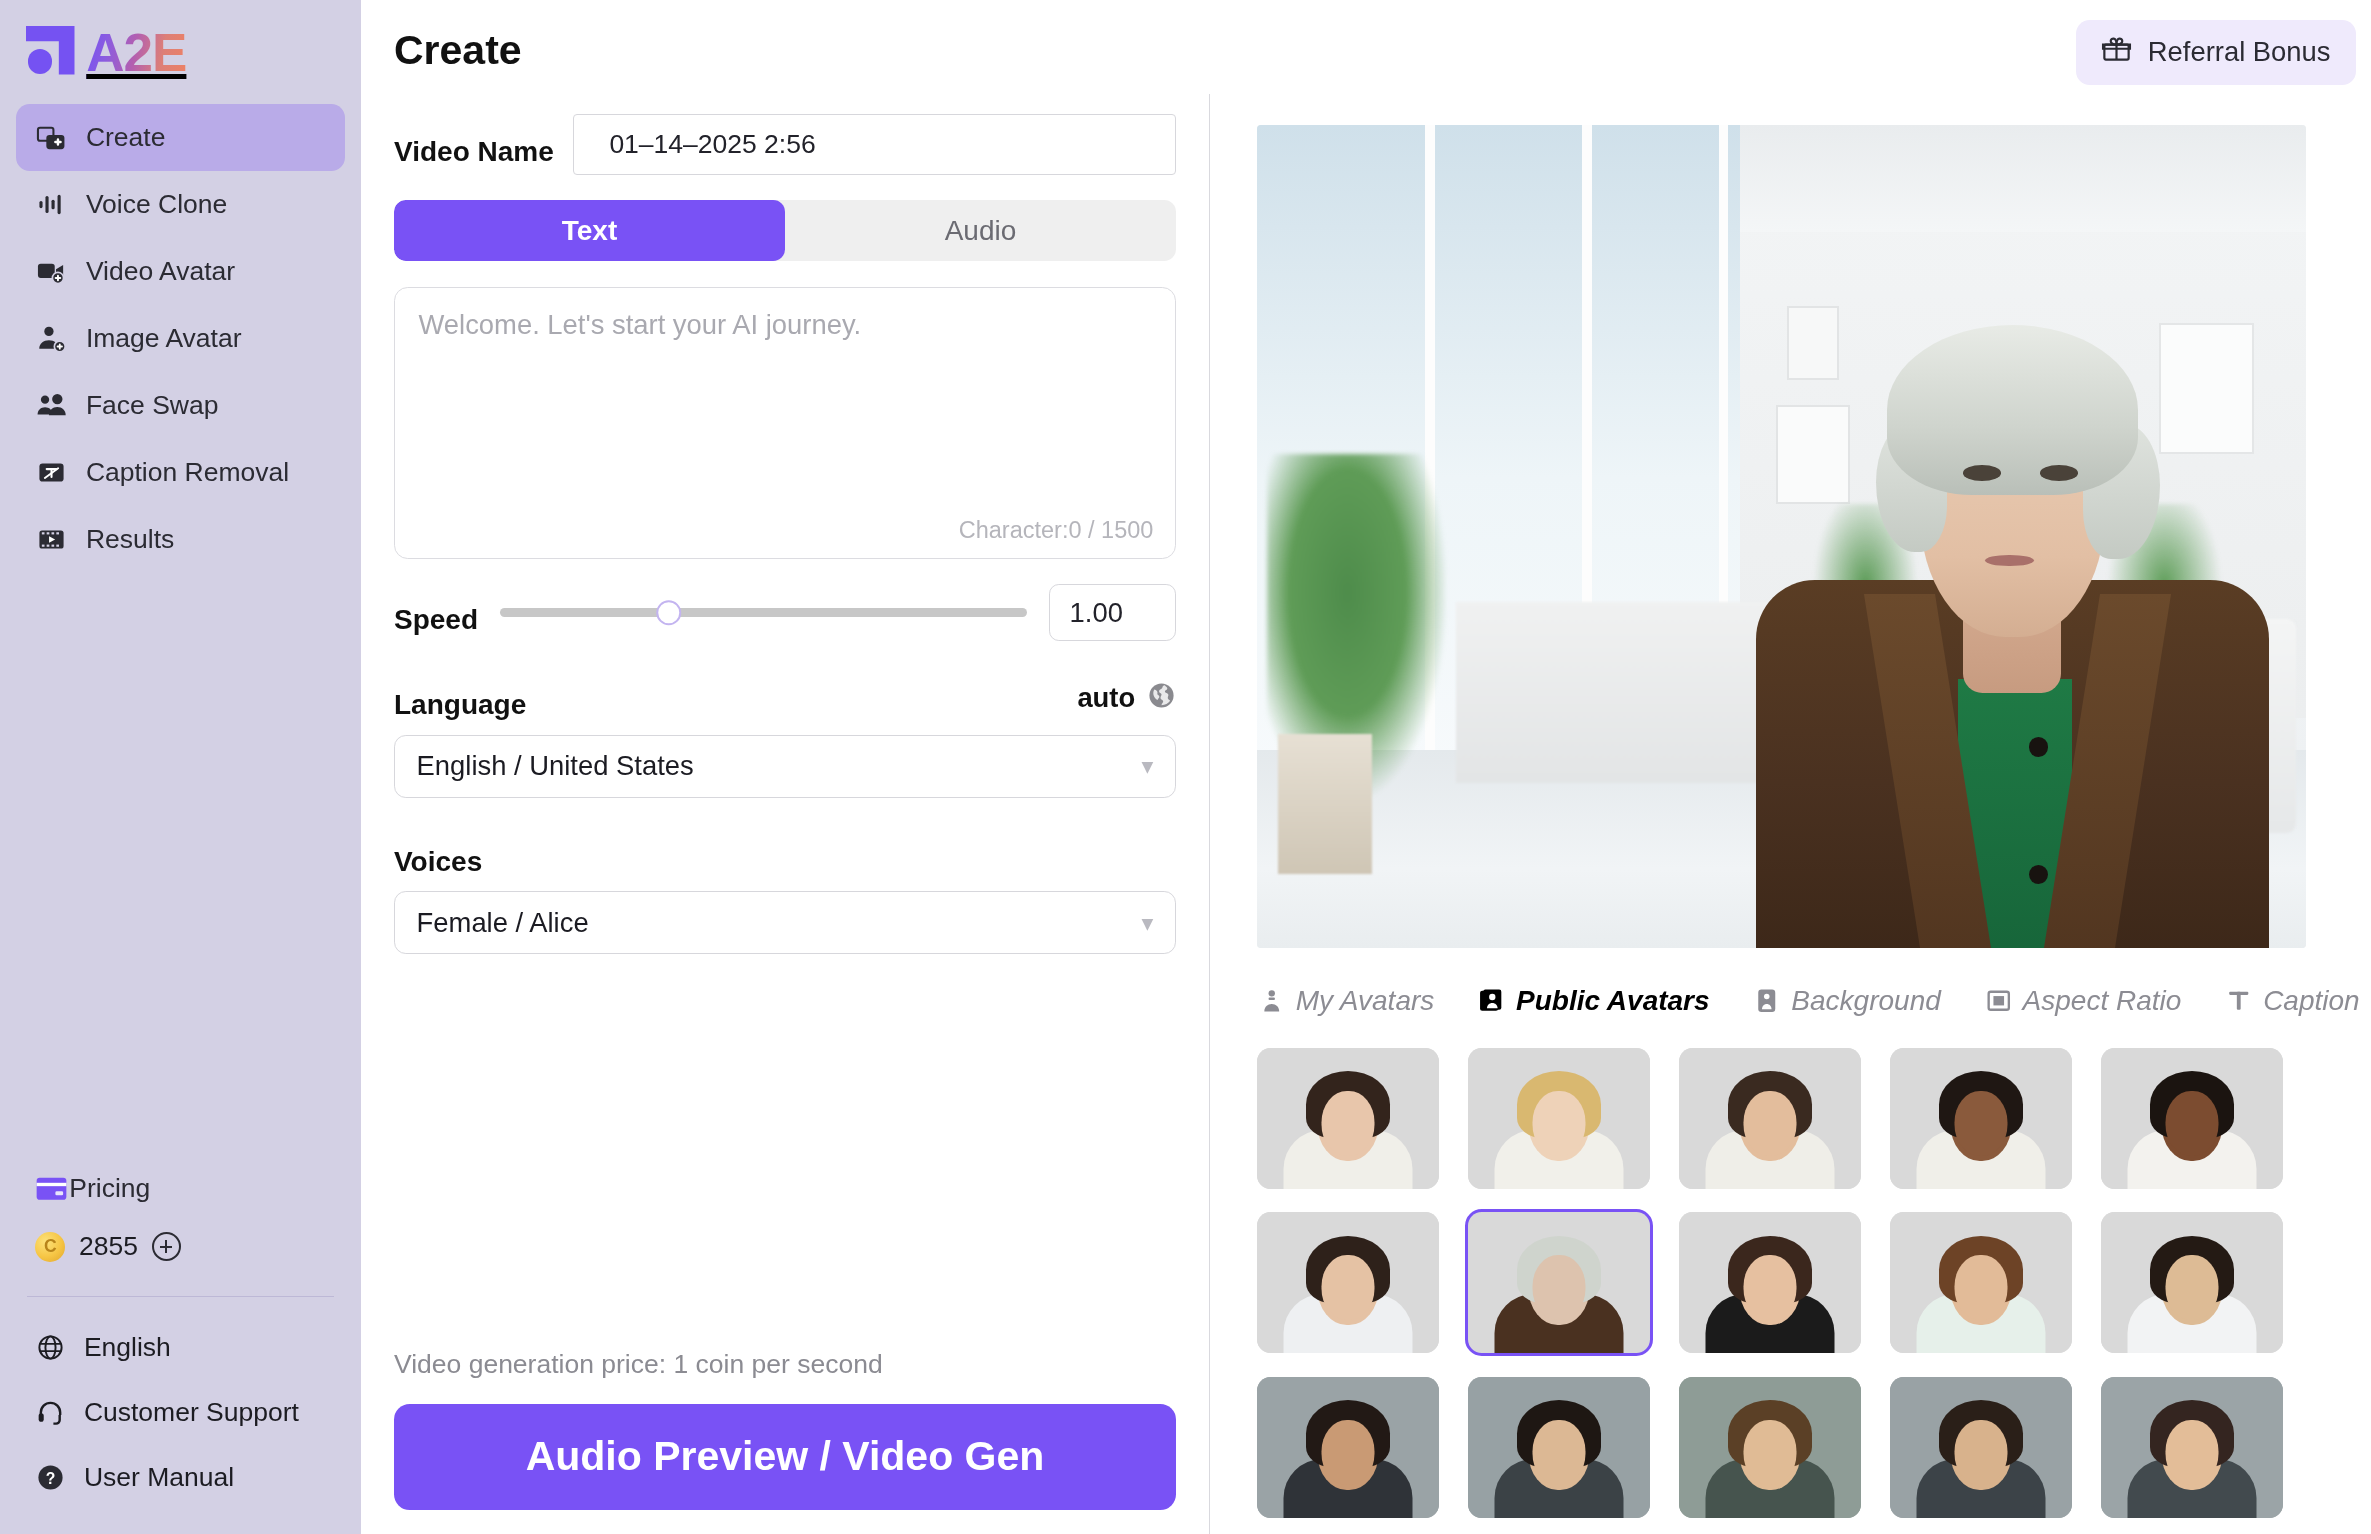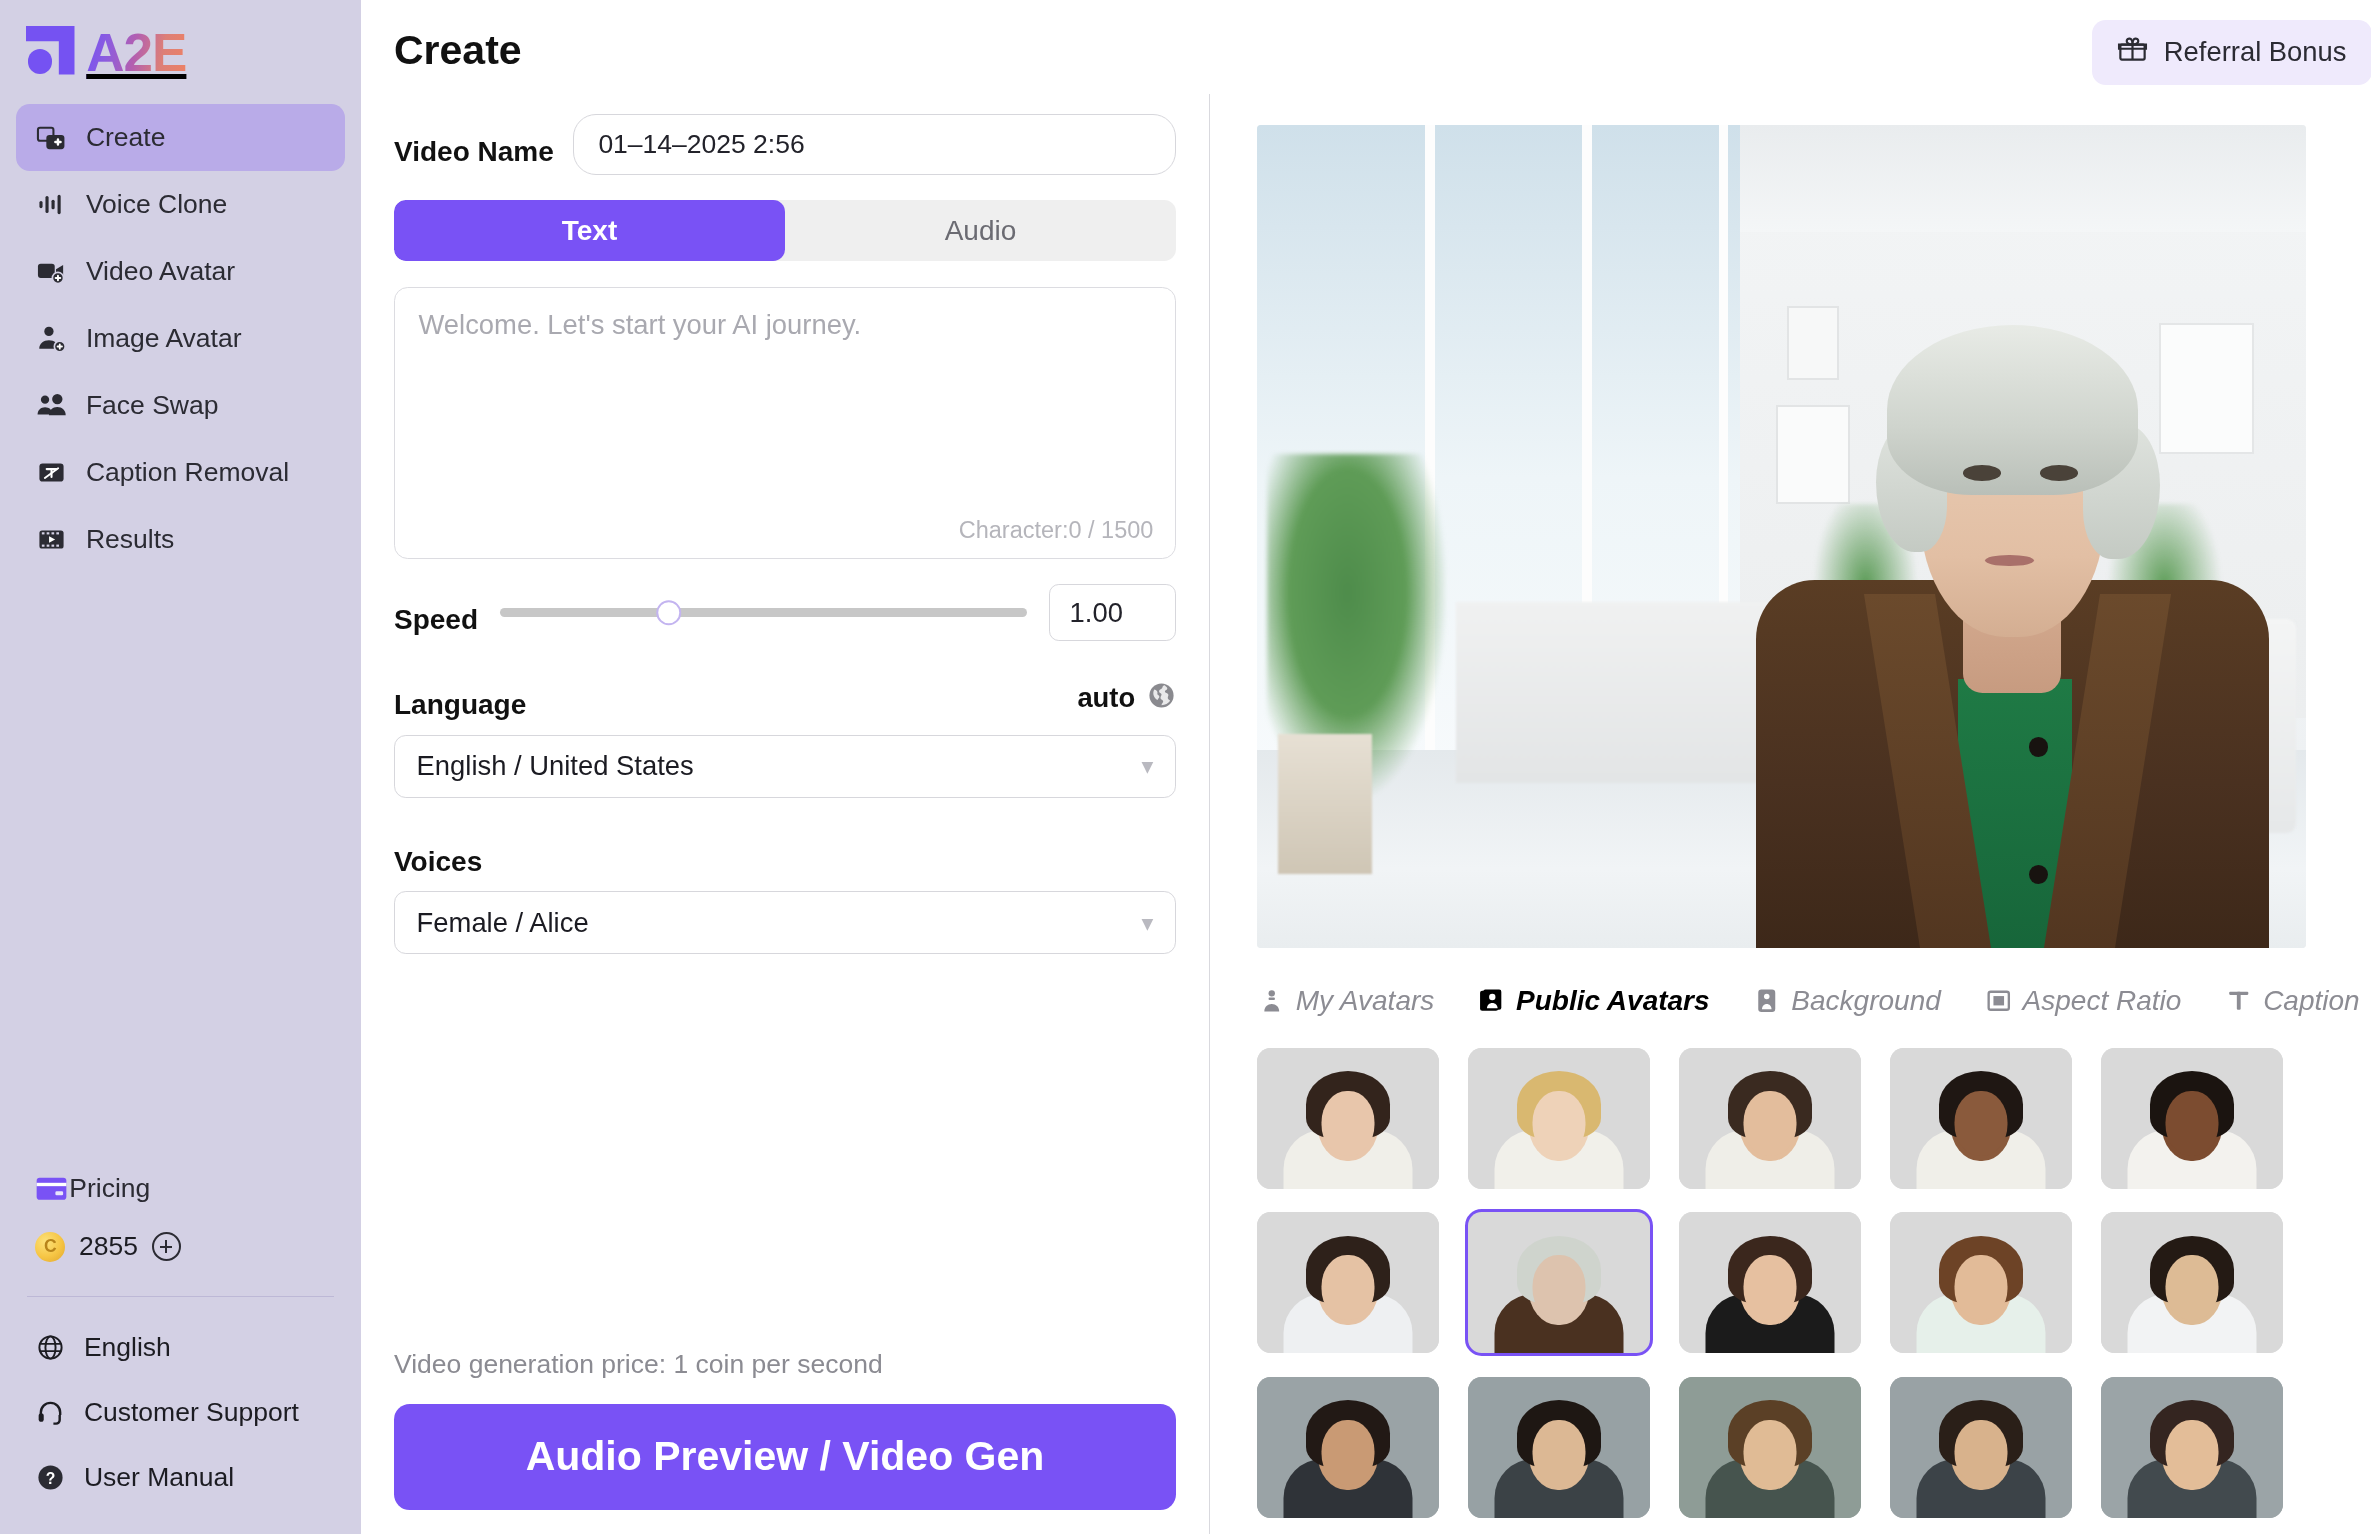--- a/index.html
+++ b/index.html
@@ -103,40 +103,40 @@
   .foot-ico { width: 31px; height: 31px; flex:0 0 31px; display:flex;align-items:center;justify-content:center; }
 
   
   .main { flex: 1 1 auto; position: relative; background:#fff; height: 1535px; }
   .topbar { height: 94px; position: relative; }
   .page-title {
     position: absolute; left: 33px; top: 27.4px;
     font-size: 41px; font-weight: bold; color: #111;
   }
   .referral {
-    position: absolute; right: 0px; top: 19.6px;
+    position: absolute; right: 16px; top: 19.6px;
     background: #efeafc; border-radius: 13.7px;
     padding: 13.7px 25.5px; display: flex; align-items: center; gap: 15.7px;
     font-size: 27.4px; color: #2b2b33; cursor: pointer;
   }
 
   .content { display: flex; height: 1441px; }
 
   
   .form-col {
     width: 849px; flex: 0 0 849px;
     padding: 0 33px 0 33px; position: relative;
     border-right: 1px solid #d9d9de;
     display: flex; flex-direction: column;
   }
   .row-videoname { display: flex; align-items: center; gap: 19.6px; margin-top: 19.6px; }
   .label-bold { font-size: 28px; color: #111; font-weight: bold; white-space: nowrap; margin-top: 15px; }
   .text-input {
-    flex: 1 1 auto; height: 61px; border: 1px solid #d7d7dc; border-radius: 23px;
-    padding: 0 24px; font-size: 26.5px; color: #22222a; display: flex; align-items: center;
+    flex: 1 1 auto; height: 61px; border: 1px solid #d7d7dc; border-radius: 4px;
+    padding: 0 35px; font-size: 26.5px; color: #22222a; display: flex; align-items: center;
     background: #fff;
   }
   .seg {
     display: flex; margin-top: 25.5px; height: 61px;
     background: #efefef; border-radius: 11.8px; overflow: hidden;
   }
   .seg-btn {
     flex: 1 1 50%; display: flex; align-items: center; justify-content: center;
     font-size: 28px; color: #6b6b72; cursor: pointer; border-radius: 11.8px;
   }

